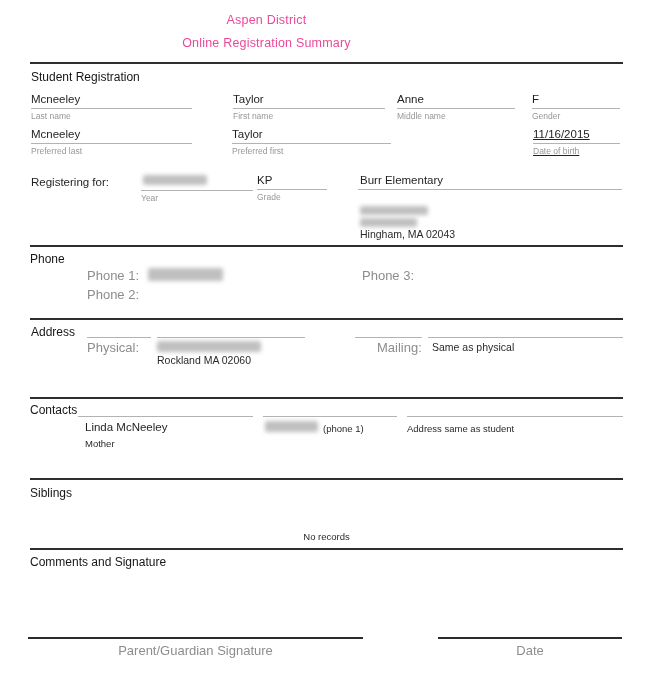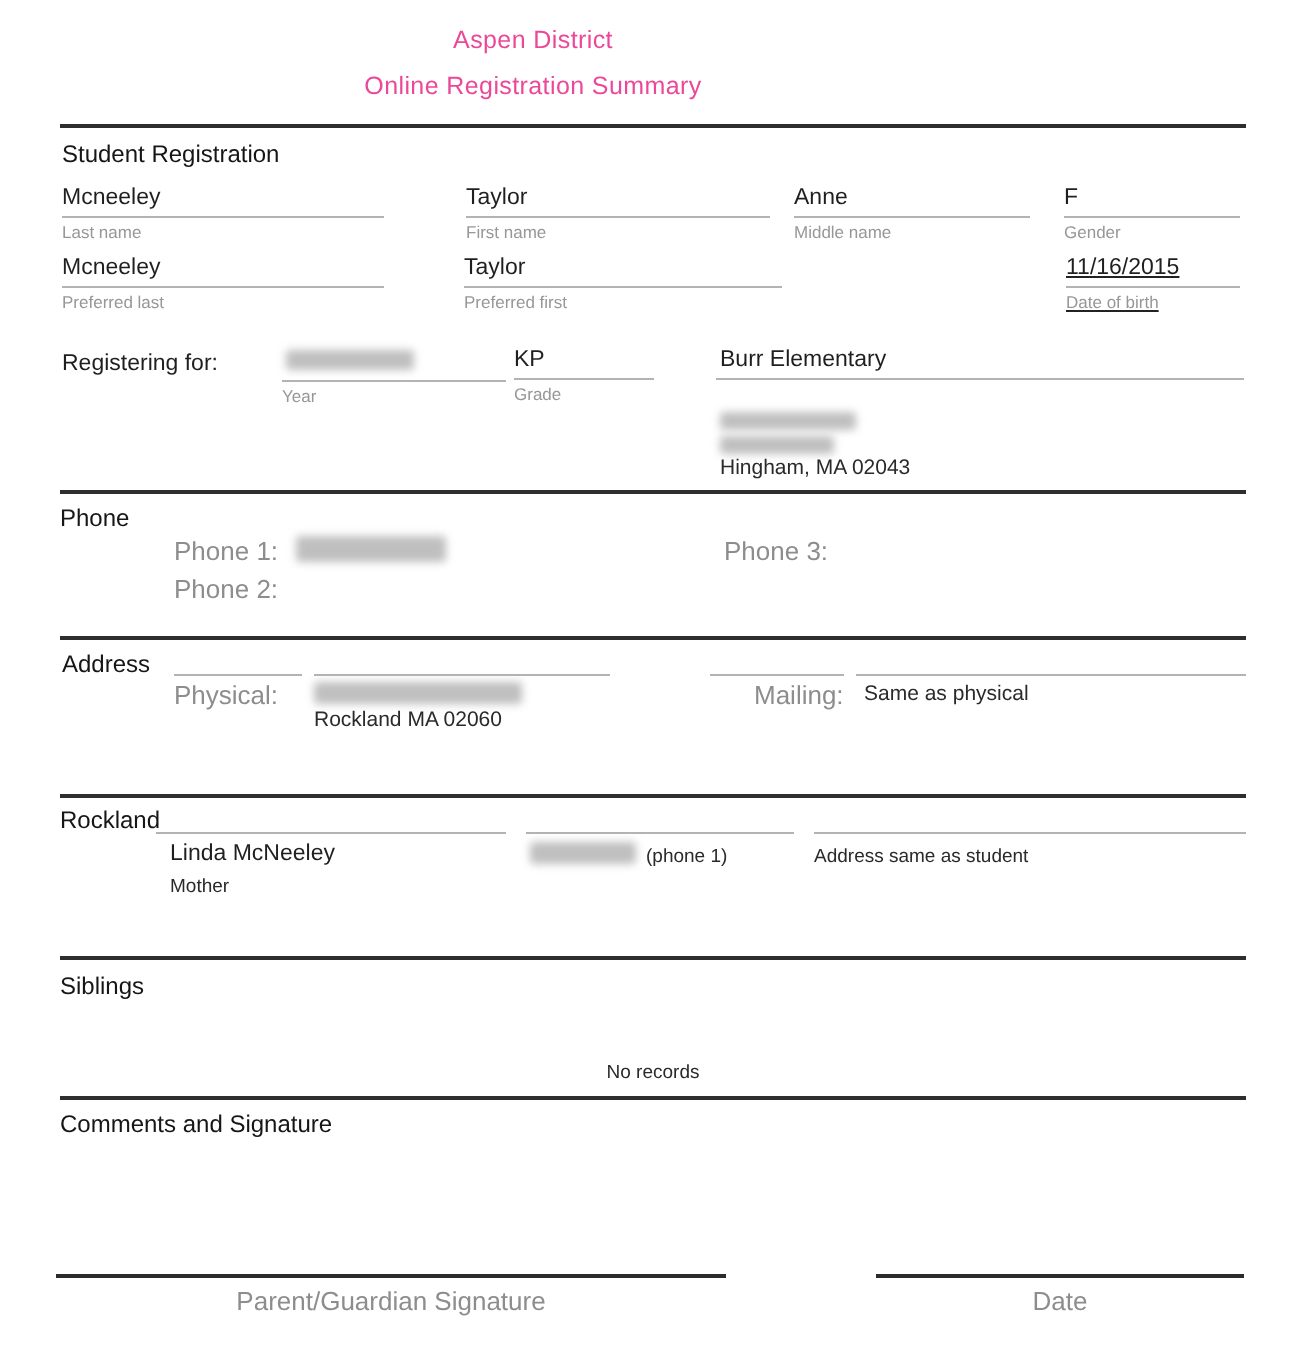--- a/index.html
+++ b/index.html
@@ -105,21 +105,21 @@
   <div class="abs thinline" style="top:337px;left:157px;width:148px;"></div>
   <div class="abs thinline" style="top:337px;left:355px;width:67px;"></div>
   <div class="abs thinline" style="top:337px;left:428px;width:195px;"></div>
   <div class="abs gray" style="top:342px;left:87px;">Physical:</div>
   <div class="abs redact" style="top:341px;left:157px;width:104px;height:11px;"></div>
   <div class="abs sub" style="top:354px;left:157px;">Rockland MA 02060</div>
   <div class="abs gray" style="top:342px;left:360px;padding-left:17px;">Mailing:</div>
   <div class="abs sub" style="top:341px;left:432px;">Same as physical</div>
 
   <div class="abs sec-rule" style="top:397px;"></div>
-  <div class="abs sec-head" style="top:403px;left:30px;">Rockland</div>
+  <div class="abs sec-head" style="top:403px;left:30px;">Contacts</div>
   <div class="abs thinline" style="top:416px;left:78px;width:175px;"></div>
   <div class="abs thinline" style="top:416px;left:263px;width:134px;"></div>
   <div class="abs thinline" style="top:416px;left:407px;width:216px;"></div>
   <div>
     <div class="abs val" style="top:421px;left:85px;">Linda McNeeley</div>
     <div class="abs redact" style="top:421px;left:265px;width:53px;height:11px;"></div>
     <div class="abs small" style="top:423px;left:323px;">(phone 1)</div>
     <div class="abs small" style="top:423px;left:407px;">Address same as student</div>
     <div class="abs small" style="top:438px;left:85px;">Mother</div>
   </div>

